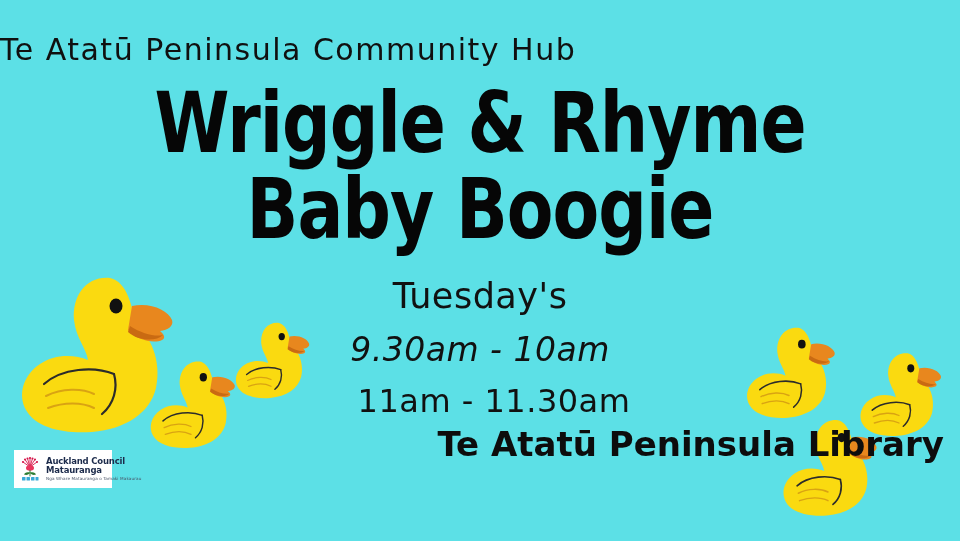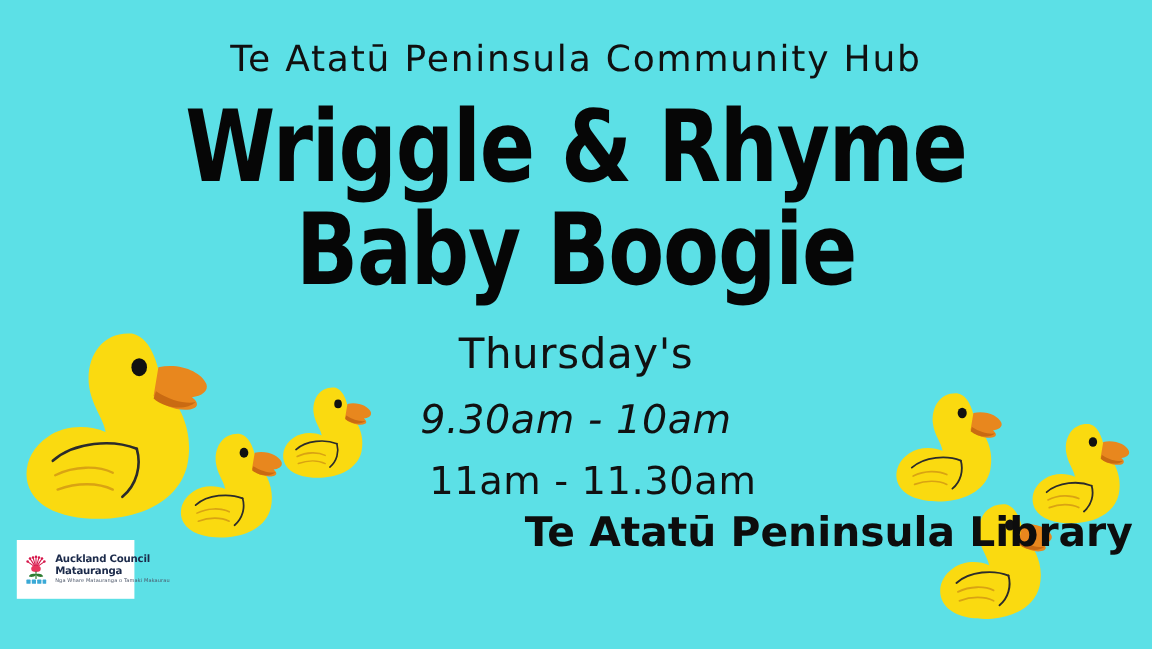--- a/index.html
+++ b/index.html
@@ -25,21 +25,21 @@
     height: 541px;
     z-index: 5;
     pointer-events: none;
   }
   .text-stack > * { pointer-events: auto; }
 
   .kicker {
     position: absolute;
     left: 0; right: 0;
     top: 32px;
-    text-align: center;
+    text-align: left;
     font-family: "DejaVu Sans", sans-serif;
     font-size: 30px;
     font-weight: 400;
     letter-spacing: 1.5px;
     color: #101010;
     white-space: nowrap;
   }
 
   .headline {
     position: absolute;
@@ -96,21 +96,21 @@
     z-index: 2;
   }
   .duck svg { display: block; width: 100%; height: 100%; }
 
   
   .logo-box {
     position: absolute;
     left: 14px;
     top: 450px;
     width: 98px;
-    height: 49px;
+    height: 38px;
     background: #ffffff;
     z-index: 6;
     display: flex;
     align-items: center;
     padding: 12px 4px;
     box-sizing: border-box;
   }
   .logo-mark {
     width: 24px;
     height: 26px;
@@ -271,21 +271,21 @@
   </div>
 
   <div class="text-stack">
 
     <div class="kicker">Te Atatū Peninsula Community Hub</div>
 
     <div class="headline headline-1">Wriggle &amp; Rhyme</div>
 
     <div class="headline headline-2">Baby Boogie</div>
 
-    <div class="detail detail-day">Thursday's</div>
+    <div class="detail detail-day">Tuesday's</div>
 
     <div class="detail detail-time1">9.30am - 10am</div>
 
     <div class="detail detail-time2">11am - 11.30am</div>
 
     <div class="venue">Te Atatū Peninsula Library</div>
   </div>
 
   <div class="logo-box">
     <div class="logo-mark">

